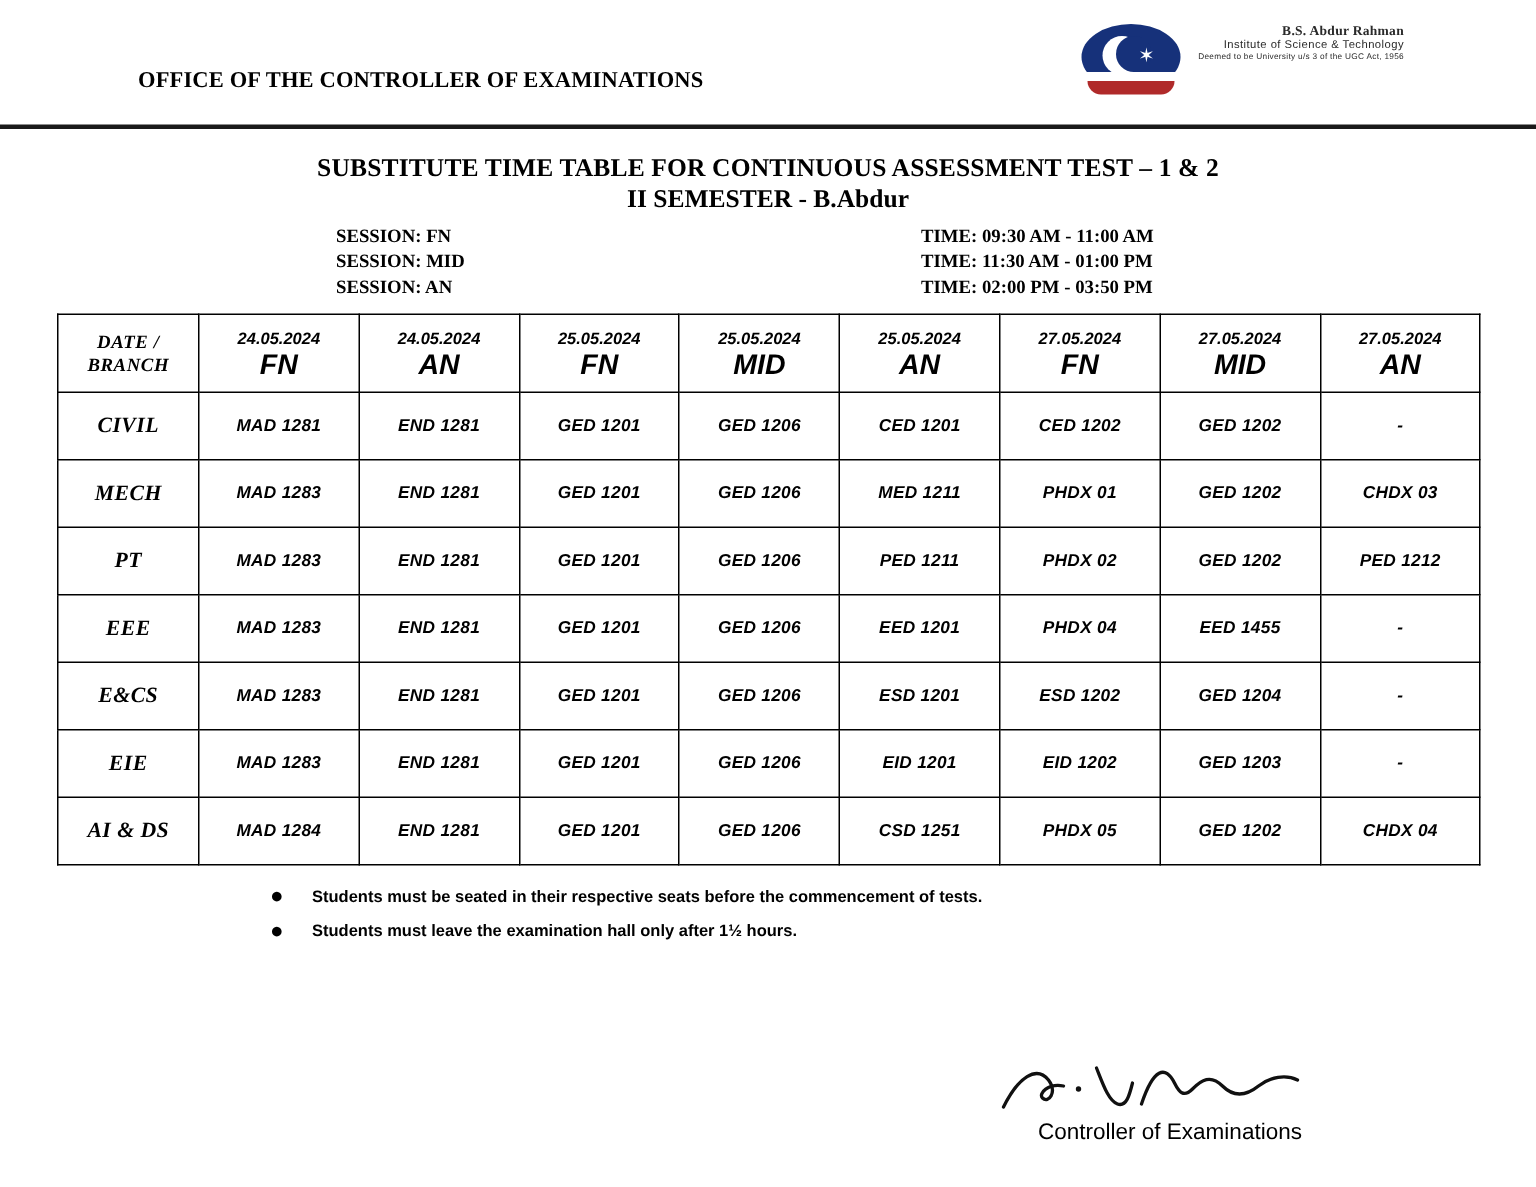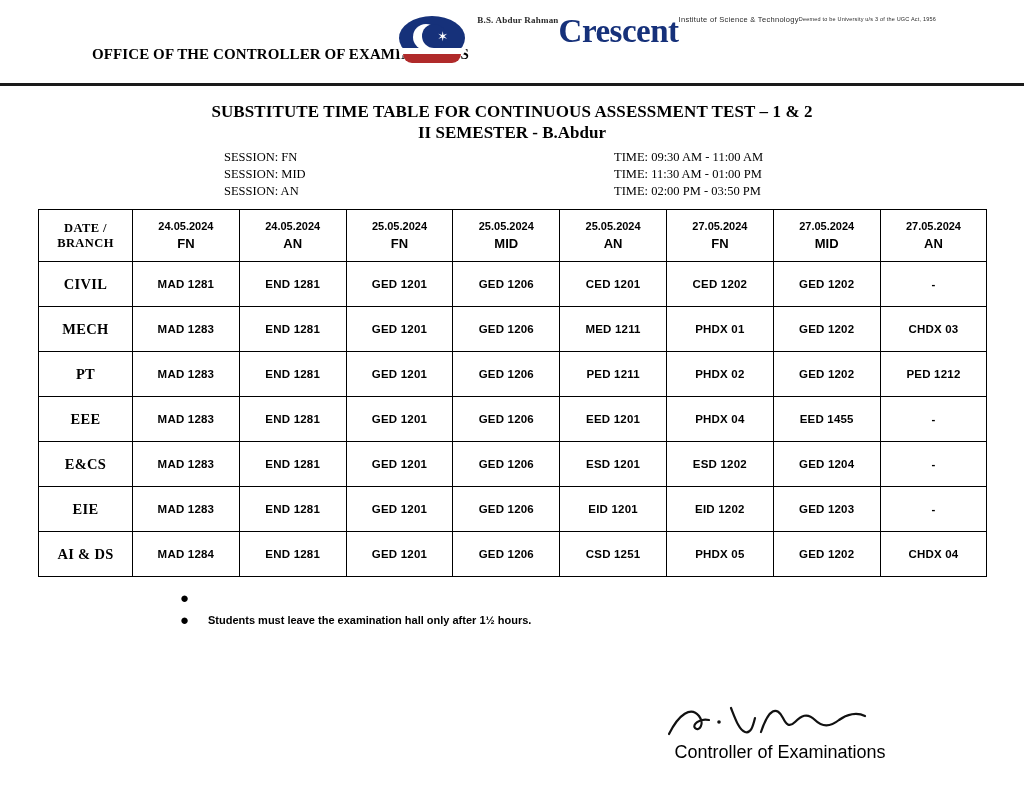--- a/index.html
+++ b/index.html
@@ -98,21 +98,21 @@
     position: absolute;
     left: 6px;
     top: 40px;
     width: 58px;
     height: 9px;
     background: #b02a2a;
     border-radius: 0 0 30px 30px;
   }
   .logo-text {
     display: flex;
-    flex-direction: row;
+    flex-direction: column;
     justify-content: space-between;
     padding-top: 1px;
   }
   .logo-line1 {
     font-family: "Liberation Serif", serif;
     font-size: 9px;
     font-weight: bold;
     color: #2a2a2a;
     text-align: right;
     letter-spacing: 0.2px;
@@ -157,33 +157,34 @@
     font-weight: bold;
     font-size: 17px;
     margin-top: 1px;
   }
 
   
   .sessions {
     margin-top: 6px;
     padding-left: 224px;
     font-family: "Liberation Serif", serif;
-    font-weight: normal;
+    font-weight: bold;
     font-size: 12.5px;
   }
   .session-row {
     display: flex;
     line-height: 17px;
   }
   .session-label { width: 390px; }
   .session-time { }
 
   
   .tt-wrap {
     margin: 9px 38px 4px 38px;
+    font-style: italic;
   }
   table.tt {
     border-collapse: collapse;
     width: 948px;
     table-layout: fixed;
   }
   table.tt td, table.tt th {
     border: 1.5px solid #000000;
     text-align: center;
     vertical-align: middle;
@@ -201,21 +202,21 @@
   }
   .hdr-date {
     font-family: "Liberation Sans", sans-serif;
     font-weight: bold;
     font-size: 11px;
     line-height: 17px;
   }
   .hdr-sess {
     font-family: "Liberation Sans", sans-serif;
     font-weight: bold;
-    font-size: 13px;
+    font-size: 19px;
     line-height: 18px;
   }
   table.tt tbody td {
     height: 45px;
   }
   .branch-cell {
     font-family: "Liberation Serif", serif;
     font-weight: bold;
     font-size: 14.5px;
     letter-spacing: 0.3px;
@@ -259,42 +260,41 @@
     text-align: center;
   }
   .sign-scribble {
     height: 42px;
     display: flex;
     justify-content: center;
     align-items: flex-end;
   }
   .sign-caption {
     font-family: "Liberation Sans", sans-serif;
-    font-size: 18px;
+    font-size: 15px;
     margin-top: 2px;
   }
 </style>
 </head>
 <body>
 
 <div class="page-header">
   <div class="office-title">OFFICE OF THE CONTROLLER OF EXAMINATIONS</div>
 
   <div class="logo-block">
     <div class="logo-mark">
       <div class="disc"></div>
       <div class="moon"></div>
       <div class="moon-cut"></div>
       <div class="star">✶</div>
       <div class="stripe-white"></div>
       <div class="stripe-red"></div>
     </div>
     <div class="logo-text">
       <div class="logo-line1">B.S. Abdur Rahman</div>
-      <div class="logo-word">Crescent</div>
       <div class="logo-line3">Institute of Science &amp; Technology</div>
       <div class="logo-line4">Deemed to be University u/s 3 of the UGC Act, 1956</div>
     </div>
   </div>
 </div>
 
 <div class="title-block">
   <div class="doc-title">SUBSTITUTE TIME TABLE FOR CONTINUOUS ASSESSMENT TEST – 1 &amp; 2</div>
   <div class="doc-subtitle">II SEMESTER - B.Abdur</div>
 </div>
@@ -445,20 +445,21 @@
         <td class="code-cell">GED 1202</td>
         <td class="code-cell">CHDX 04</td>
       </tr>
     </tbody>
   </table>
 </div>
 
 <div class="notes">
   <div class="note-item">
     <div class="note-bullet">●</div>
+    <div class="note-text">Students must be seated in their respective seats before the commencement of tests.</div>
   </div>
   <div class="note-item">
     <div class="note-bullet">●</div>
     <div class="note-text">Students must leave the examination hall only after 1½ hours.</div>
   </div>
 </div>
 
 <div class="sign-area">
   <div class="sign-scribble">
     <svg width="230" height="42" viewBox="0 0 230 42" xmlns="http://www.w3.org/2000/svg">

